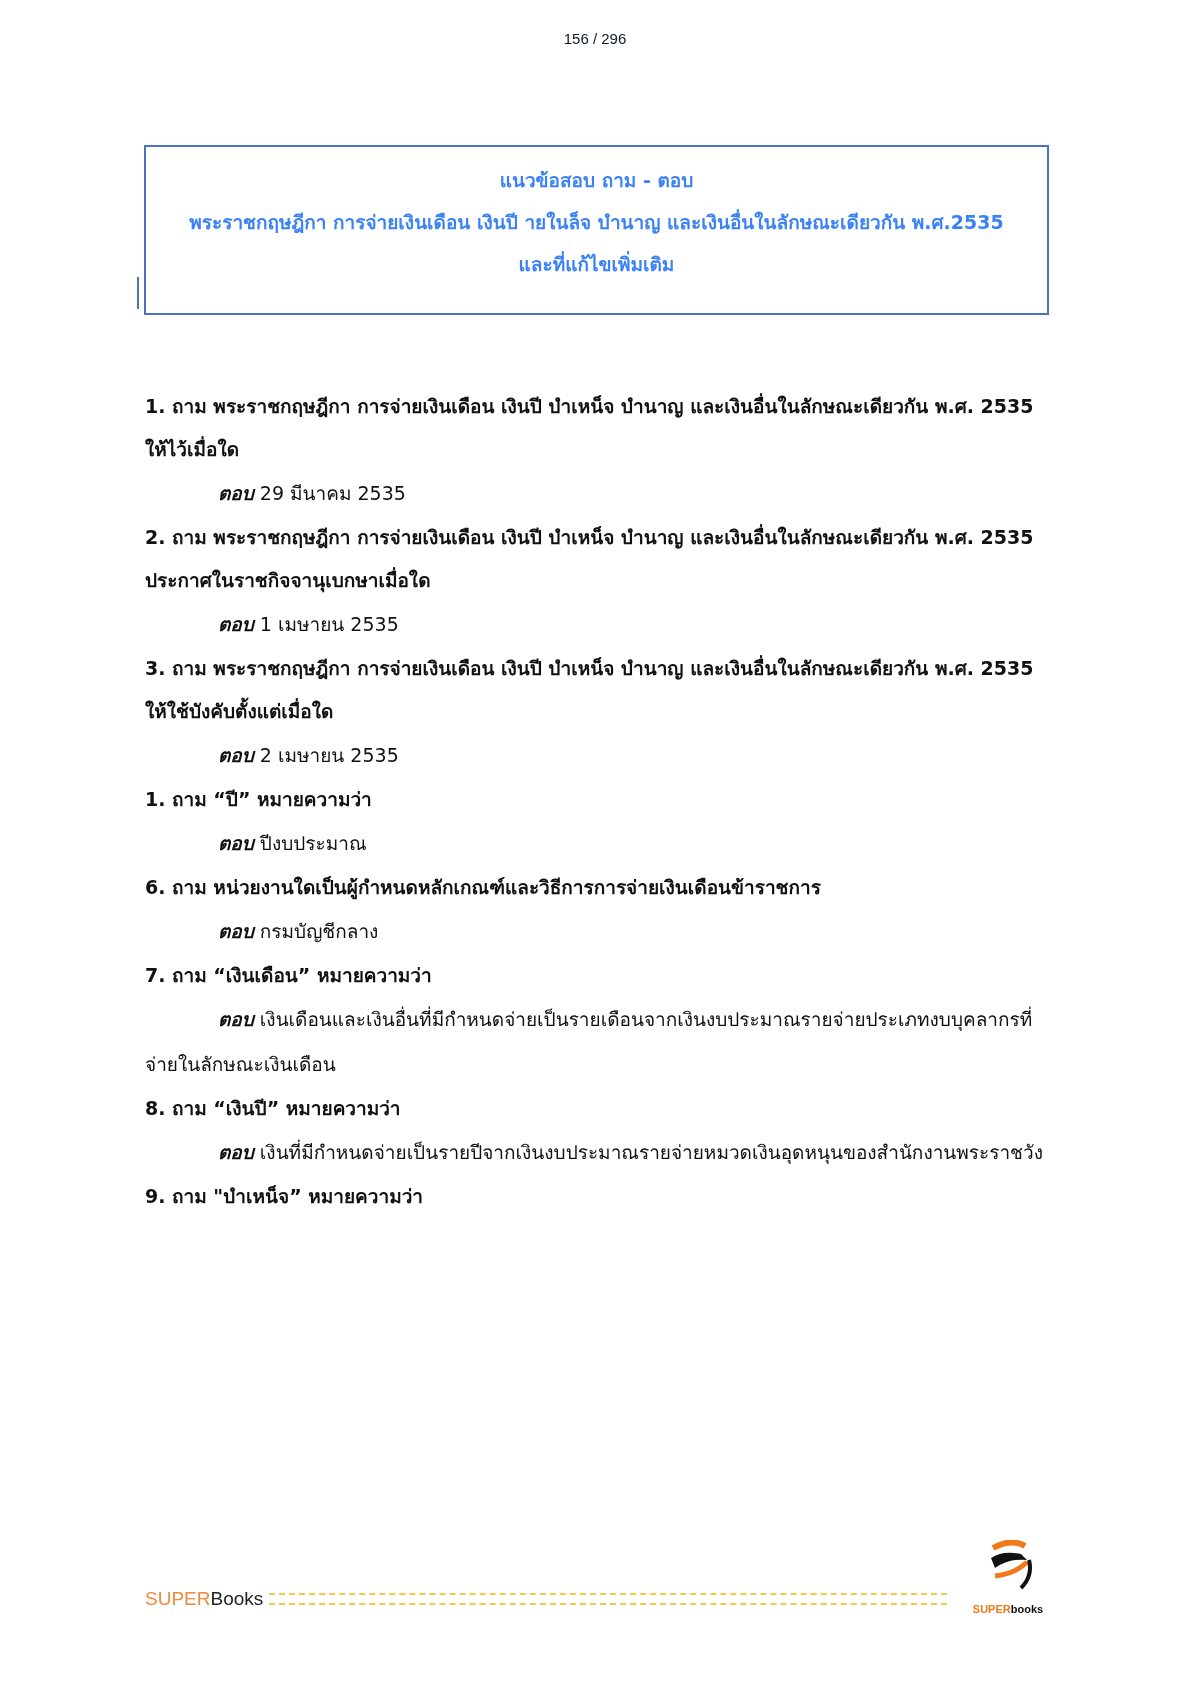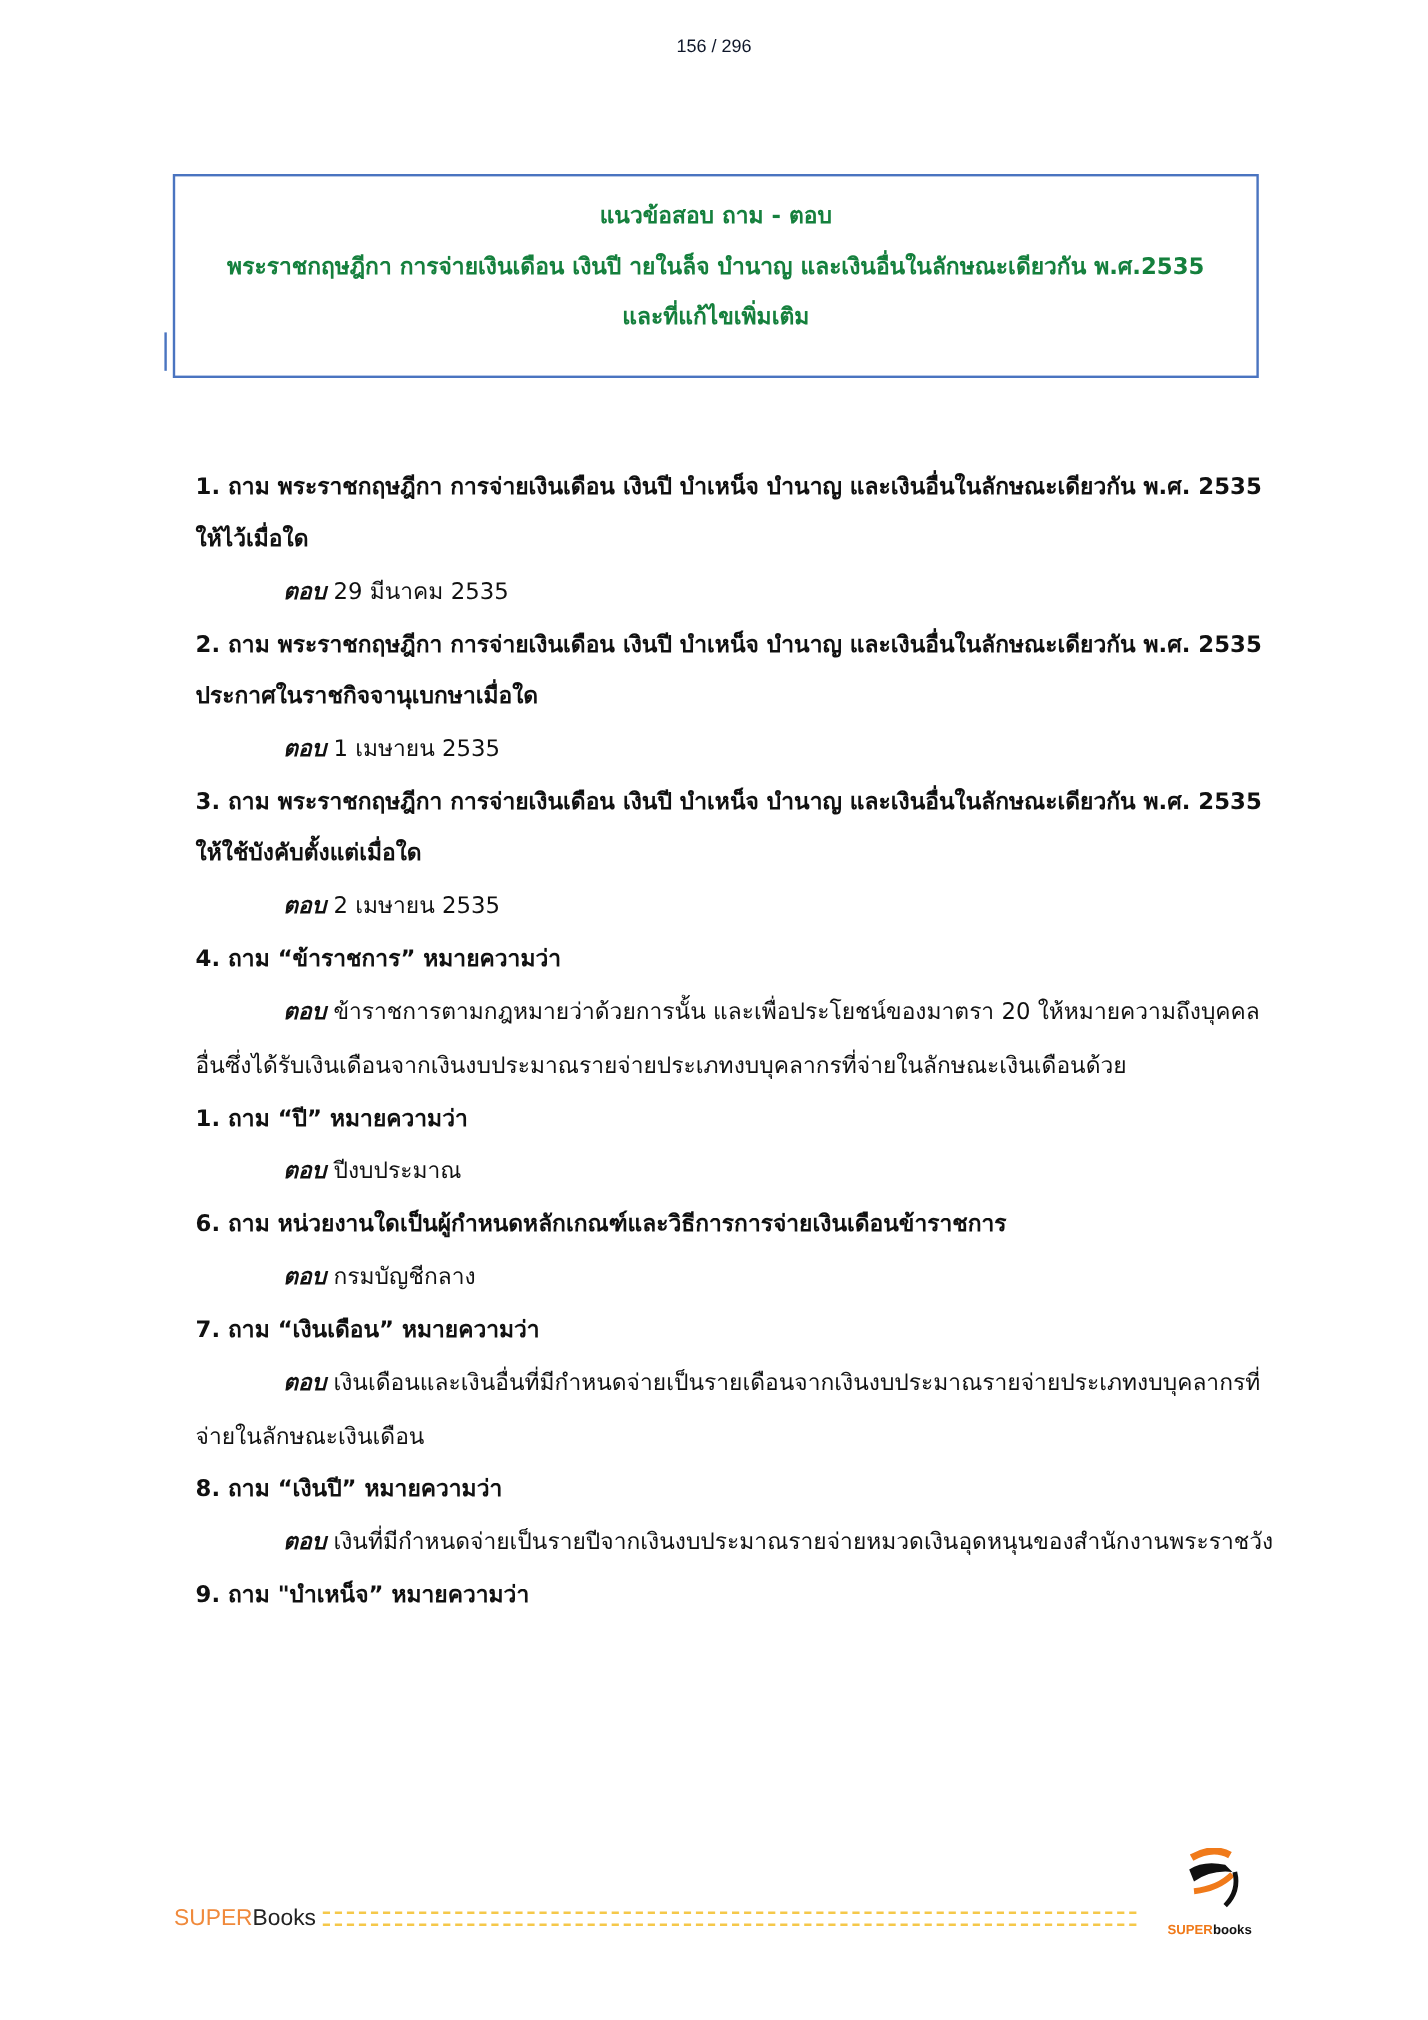--- a/index.html
+++ b/index.html
@@ -11,27 +11,27 @@
     .page-num {
       position: absolute; top: 30px; left: 0; width: 1190px; text-align: center;
       font-family: "Liberation Sans", sans-serif; font-size: 15px; color: #0f172a;
     }
     .title-box {
       position: absolute; left: 144px; top: 145px; width: 905px; height: 170px;
       border: 2px solid #4a74c0; box-sizing: border-box;
       text-align: center; padding-top: 12px;
     }
     .title-line {
-      font-size: 19px; font-weight: bold; line-height: 42px; color: #15803d;
+      font-size: 19px; font-weight: bold; line-height: 42px; color: #3b82f6;
     }
     .cursor-mark {
       position: absolute; left: 137px; top: 277px; width: 2px; height: 32px; background: #4a74c0;
     }
     .content {
-      position: absolute; left: 163px; top: 385px; width: 900px;
+      position: absolute; left: 145px; top: 385px; width: 900px;
     }
     .q {
       font-size: 19px; font-weight: bold; line-height: 43px; margin: 0;
     }
     .a {
       font-size: 19px; line-height: 45px; margin: 0; text-indent: 73px;
     }
     .a .lbl { font-weight: bold; font-style: italic; }
     .footer {
       position: absolute; left: 145px; top: 1584px; width: 900px; height: 30px;
@@ -73,24 +73,20 @@
   </div>
   <div>
     <p class="q">2. ถาม พระราชกฤษฎีกา การจ่ายเงินเดือน เงินปี บำเหน็จ บำนาญ และเงินอื่นในลักษณะเดียวกัน พ.ศ. 2535 ประกาศในราชกิจจานุเบกษาเมื่อใด</p>
     <p class="a"><span class="lbl">ตอบ</span> <span>1 เมษายน 2535</span></p>
   </div>
   <div>
     <p class="q">3. ถาม พระราชกฤษฎีกา การจ่ายเงินเดือน เงินปี บำเหน็จ บำนาญ และเงินอื่นในลักษณะเดียวกัน พ.ศ. 2535 ให้ใช้บังคับตั้งแต่เมื่อใด</p>
     <p class="a"><span class="lbl">ตอบ</span> <span>2 เมษายน 2535</span></p>
   </div>
   <div>
-    <p class="q">4. ถาม “ข้าราชการ” หมายความว่า</p>
-    <p class="a"><span class="lbl">ตอบ</span> <span>ข้าราชการตามกฎหมายว่าด้วยการนั้น และเพื่อประโยชน์ของมาตรา 20 ให้หมายความถึงบุคคลอื่นซึ่งได้รับเงินเดือนจากเงินงบประมาณรายจ่ายประเภทงบบุคลากรที่จ่ายในลักษณะเงินเดือนด้วย</span></p>
-  </div>
-  <div>
     <p class="q">1. ถาม “ปี” หมายความว่า</p>
     <p class="a"><span class="lbl">ตอบ</span> <span>ปีงบประมาณ</span></p>
   </div>
   <div>
     <p class="q">6. ถาม หน่วยงานใดเป็นผู้กำหนดหลักเกณฑ์และวิธีการการจ่ายเงินเดือนข้าราชการ</p>
     <p class="a"><span class="lbl">ตอบ</span> <span>กรมบัญชีกลาง</span></p>
   </div>
   <div>
     <p class="q">7. ถาม “เงินเดือน” หมายความว่า</p>
     <p class="a"><span class="lbl">ตอบ</span> <span>เงินเดือนและเงินอื่นที่มีกำหนดจ่ายเป็นรายเดือนจากเงินงบประมาณรายจ่ายประเภทงบบุคลากรที่จ่ายในลักษณะเงินเดือน</span></p>

